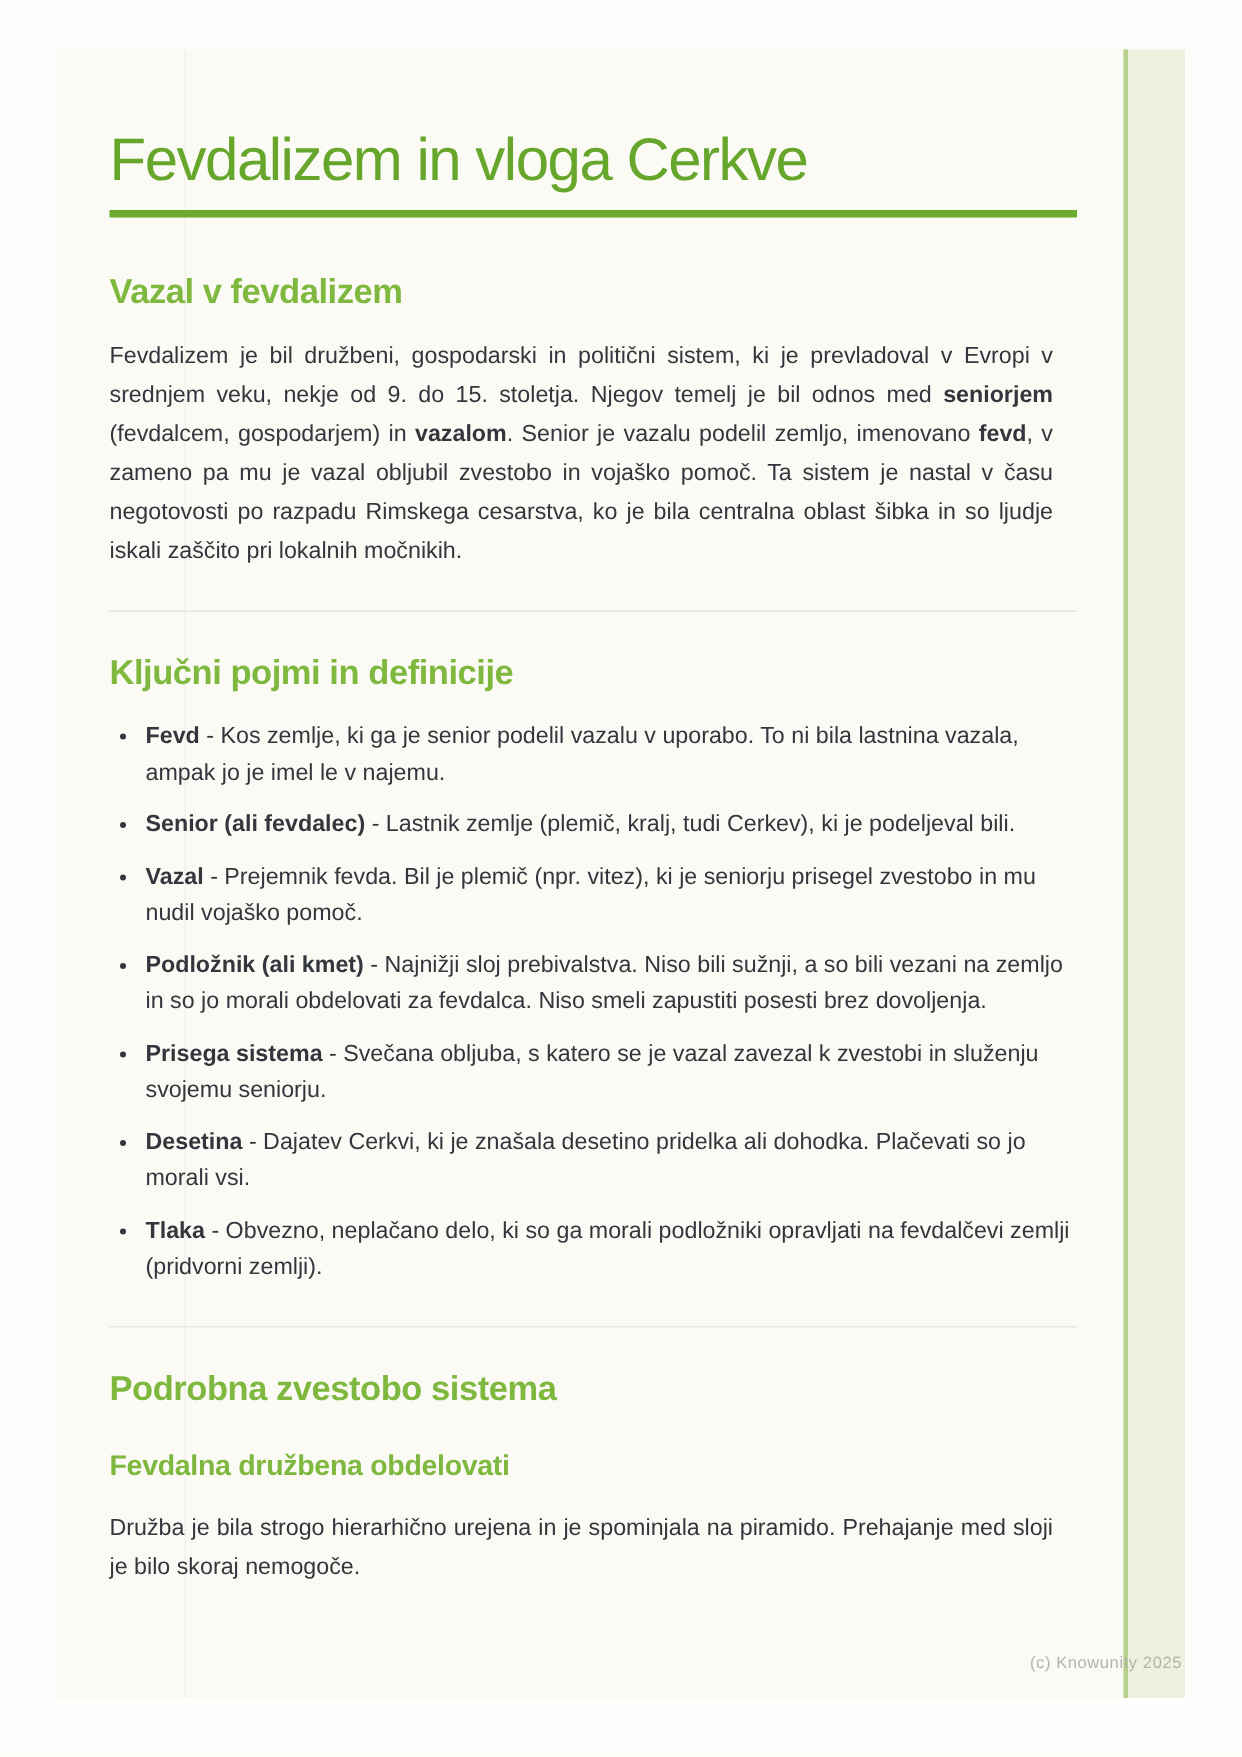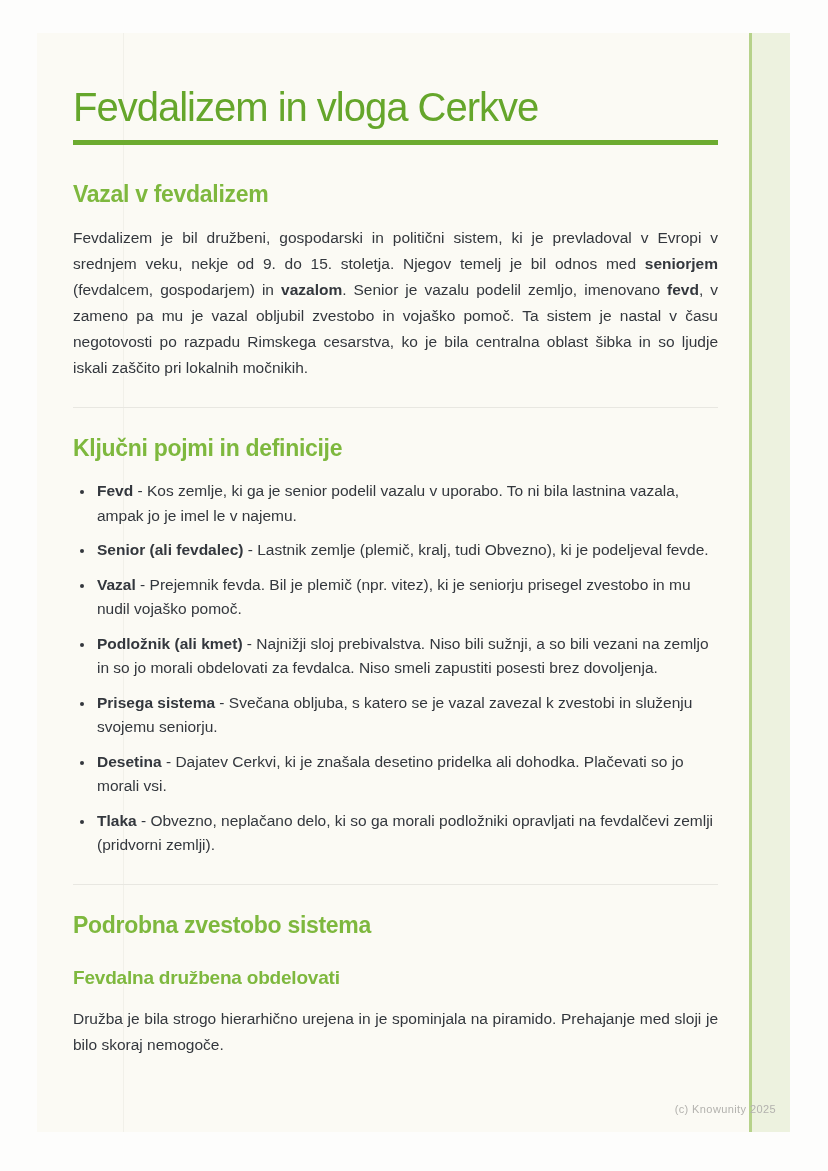--- a/index.html
+++ b/index.html
@@ -60,41 +60,41 @@
   h3.sub-heading{
     font-size:19px;line-height:24px;font-weight:bold;
     letter-spacing:-0.2px;
     color:var(--heading_green,#7eb83e);
     margin:27px 0 16px 0;
   }
   p.body-text{
     font-size:15.5px;line-height:26px;
     text-align:justify;
     color:var(--body_text,#33373d);
-    margin:0 0 8px 0;
+    margin:0 16px 8px 0;
   }
   .divider{
     border:none;border-top:1px solid var(--divider_gray,#e8e7e1);
     margin:26px 0 26px 0;
   }
   ul.key-terms{
     margin:0 2px 0 4px;
     padding-left:18px;
     list-style:disc outside;
   }
   ul.key-terms li{
     font-size:15.5px;line-height:24.5px;
     color:var(--body_text,#33373d);
     margin-bottom:10px;
     padding-left:2px;
   }
   ul.key-terms li::marker{color:var(--body_text,#33373d);font-size:13px;}
   .term{font-weight:bold;}
   .watermark{
-    position:absolute;right:14px;bottom:17px;
+    position:absolute;right:2px;bottom:17px;
     font-size:11px;letter-spacing:0.4px;
     color:var(--watermark_gray,#b3b2ae);
     z-index:2;
     text-align:center;
   }
 </style>
 </head>
 <body>
 
 <div class="page">
@@ -110,21 +110,21 @@
     <h2 class="section-heading">Vazal v fevdalizem</h2>
 
     <p class="body-text"><span>Fevdalizem je bil družbeni, gospodarski in politični sistem, ki je prevladoval v Evropi v srednjem veku, nekje od 9. do 15. stoletja. Njegov temelj je bil odnos med </span><b>seniorjem</b><span> (fevdalcem, gospodarjem) in </span><b>vazalom</b><span>. Senior je vazalu podelil zemljo, imenovano </span><b>fevd</b><span>, v zameno pa mu je vazal obljubil zvestobo in vojaško pomoč. Ta sistem je nastal v času negotovosti po razpadu Rimskega cesarstva, ko je bila centralna oblast šibka in so ljudje iskali zaščito pri lokalnih močnikih.</span></p>
 
     <hr class="divider">
 
     <h2 class="section-heading">Ključni pojmi in definicije</h2>
 
     <ul class="key-terms">
         <li><span class="term">Fevd</span><span> - Kos zemlje, ki ga je senior podelil vazalu v uporabo. To ni bila lastnina vazala, ampak jo je imel le v najemu.</span></li>
-        <li><span class="term">Senior (ali fevdalec)</span><span> - Lastnik zemlje (plemič, kralj, tudi Obvezno), ki je podeljeval fevde.</span></li>
+        <li><span class="term">Senior (ali fevdalec)</span><span> - Lastnik zemlje (plemič, kralj, tudi Cerkev), ki je podeljeval bili.</span></li>
         <li><span class="term">Vazal</span><span> - Prejemnik fevda. Bil je plemič (npr. vitez), ki je seniorju prisegel zvestobo in mu nudil vojaško pomoč.</span></li>
         <li><span class="term">Podložnik (ali kmet)</span><span> - Najnižji sloj prebivalstva. Niso bili sužnji, a so bili vezani na zemljo in so jo morali obdelovati za fevdalca. Niso smeli zapustiti posesti brez dovoljenja.</span></li>
         <li><span class="term">Prisega sistema</span><span> - Svečana obljuba, s katero se je vazal zavezal k zvestobi in služenju svojemu seniorju.</span></li>
         <li><span class="term">Desetina</span><span> - Dajatev Cerkvi, ki je znašala desetino pridelka ali dohodka. Plačevati so jo morali vsi.</span></li>
         <li><span class="term">Tlaka</span><span> - Obvezno, neplačano delo, ki so ga morali podložniki opravljati na fevdalčevi zemlji (pridvorni zemlji).</span></li>
       </ul>
 
     <hr class="divider">
 
     <h2 class="section-heading">Podrobna zvestobo sistema</h2>

